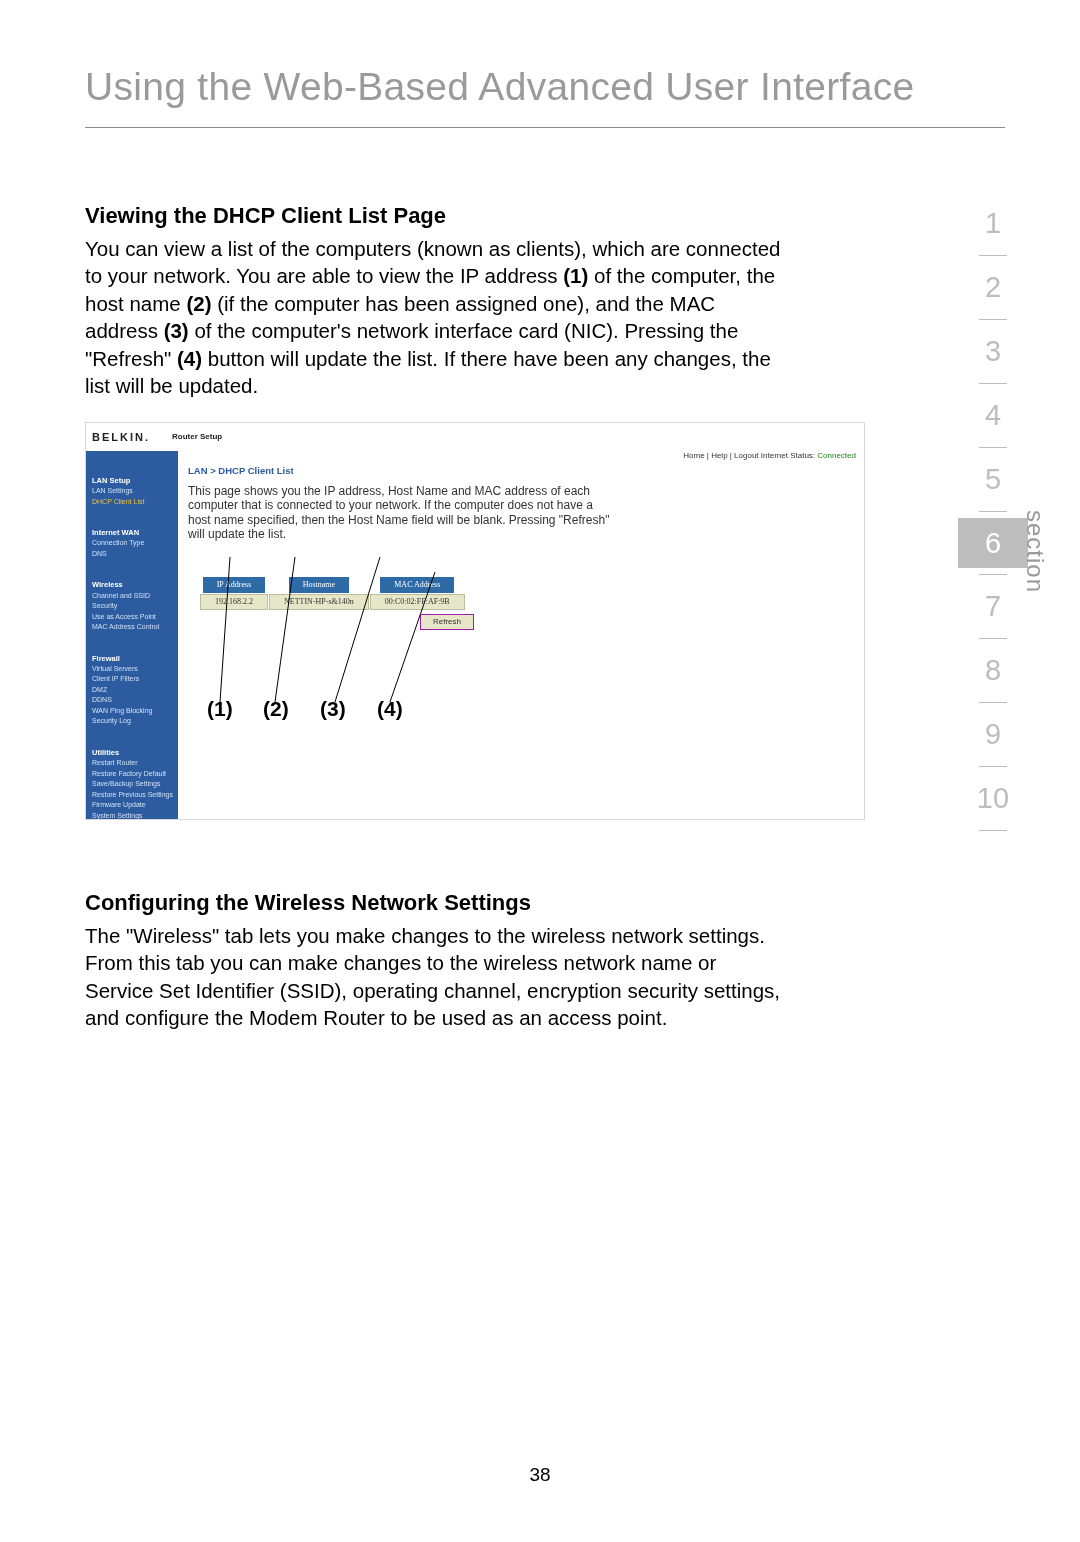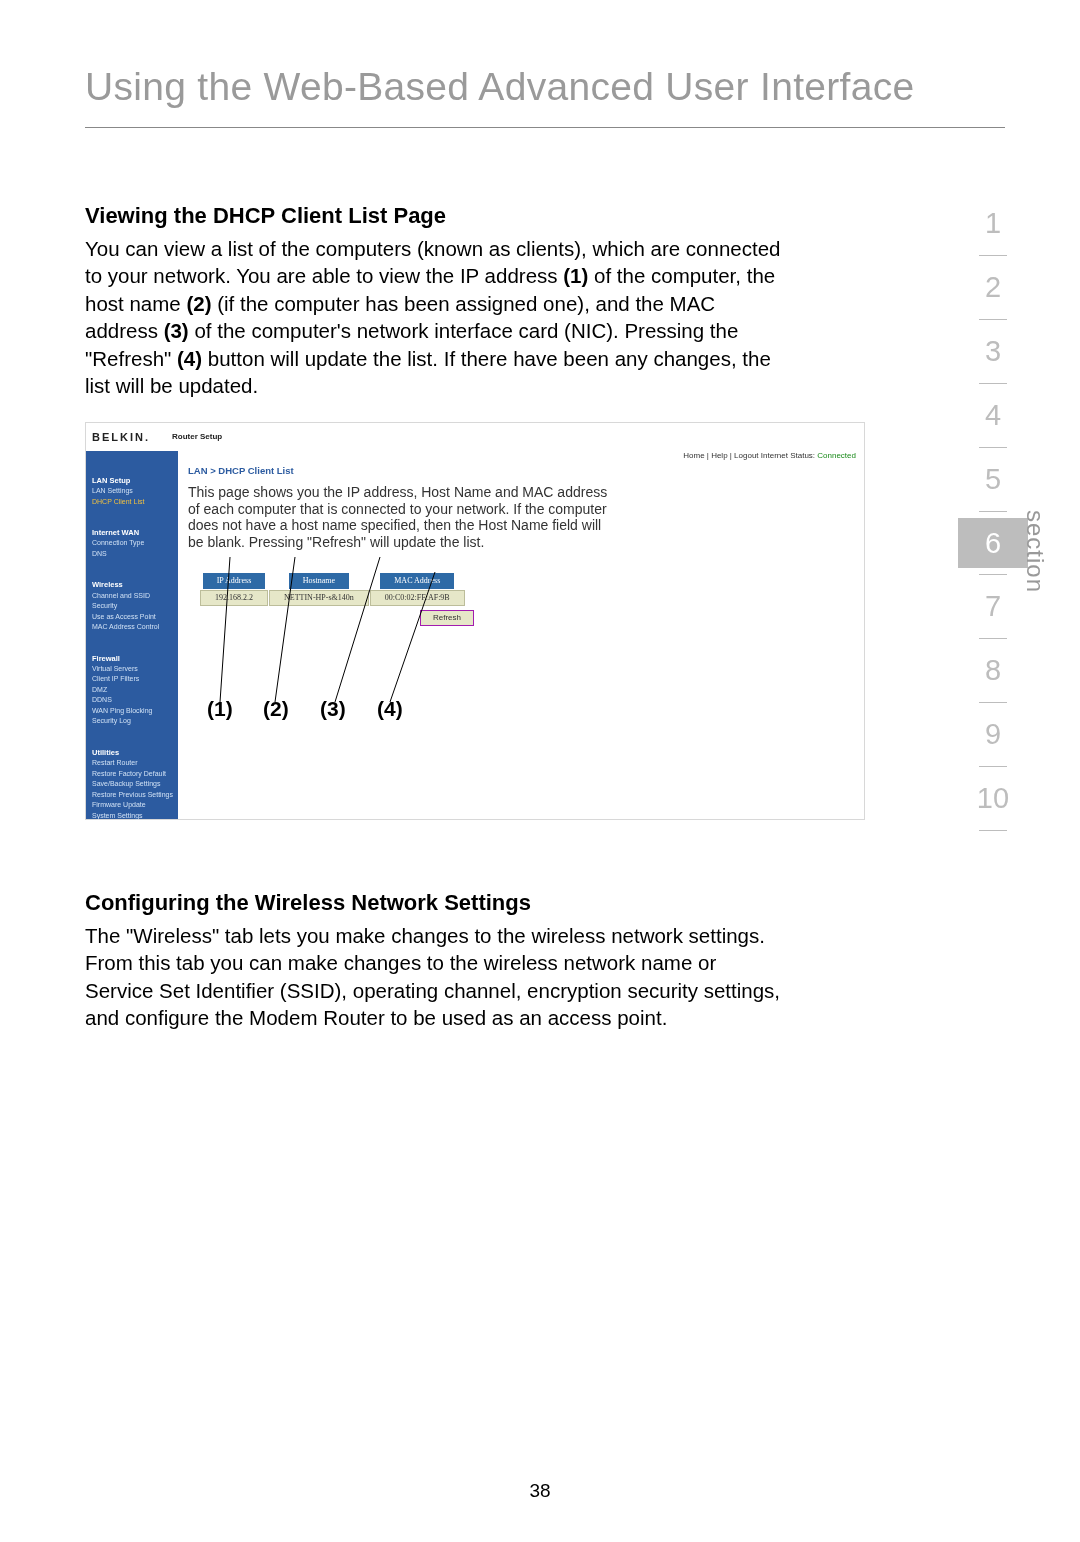--- a/index.html
+++ b/index.html
@@ -98,25 +98,25 @@
     padding: 14px 10px 10px 10px;
     position: relative;
   }
   .ss-breadcrumb {
     color: #2c5ba0;
     font-size: 9.5px;
     font-weight: bold;
     margin-bottom: 8px;
   }
   .ss-desc {
-    font-size: 14px;
+    font-size: 12px;
     color: #333;
     max-width: 430px;
     line-height: 1.2;
-    margin-bottom: 22px;
+    margin-bottom: 36px;
   }
   .ss-table {
     display: flex;
     gap: 0;
     margin-left: 12px;
   }
   .ss-col { display: flex; flex-direction: column; align-items: center; font-family: Liberation Serif, serif; }
   .ss-th {
     background: #2e6aa6;
     color: #fff;
@@ -213,21 +213,21 @@
     margin: 6px 0;
   }
   .sdash {
     width: 28px;
     height: 1px;
     background: #bdbdbd;
     margin: 0 auto;
   }
   .pgnum {
     position: absolute;
-    bottom: 40px;
+    bottom: 56px;
     left: 0;
     width: 100%;
     text-align: center;
     font-size: 19px;
   }
 </style>
 </head>
 <body>
 
 <div class="page-title">Using the Web-Based Advanced User Interface</div>

